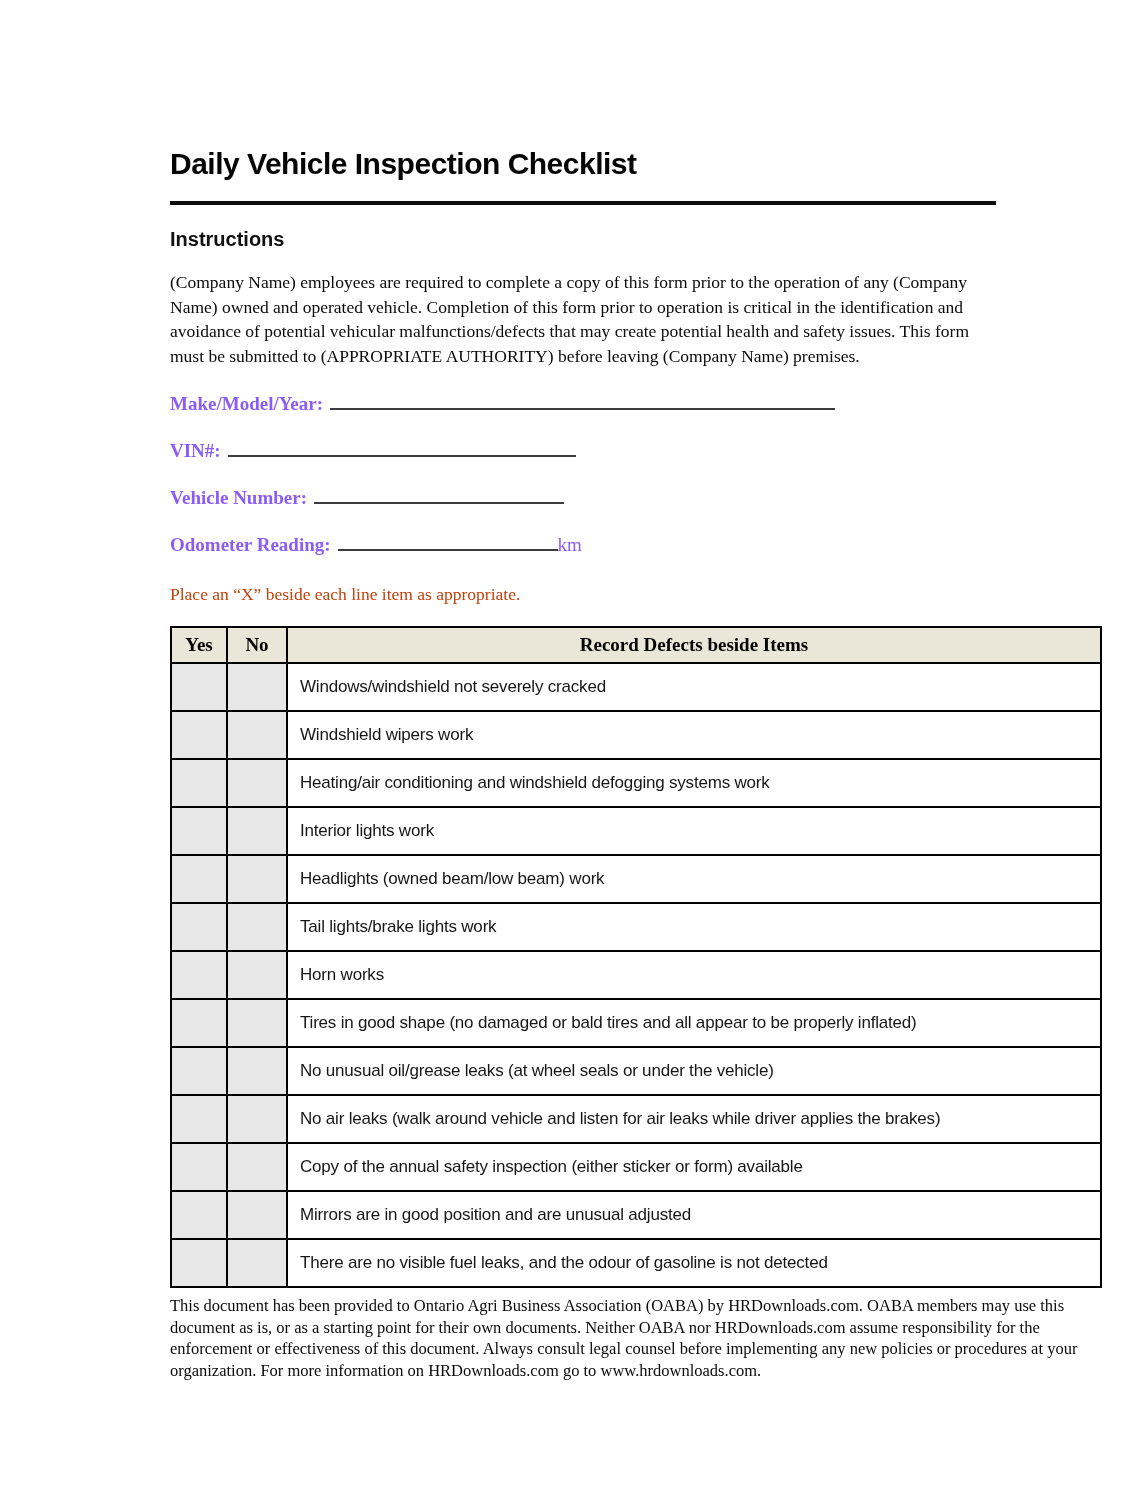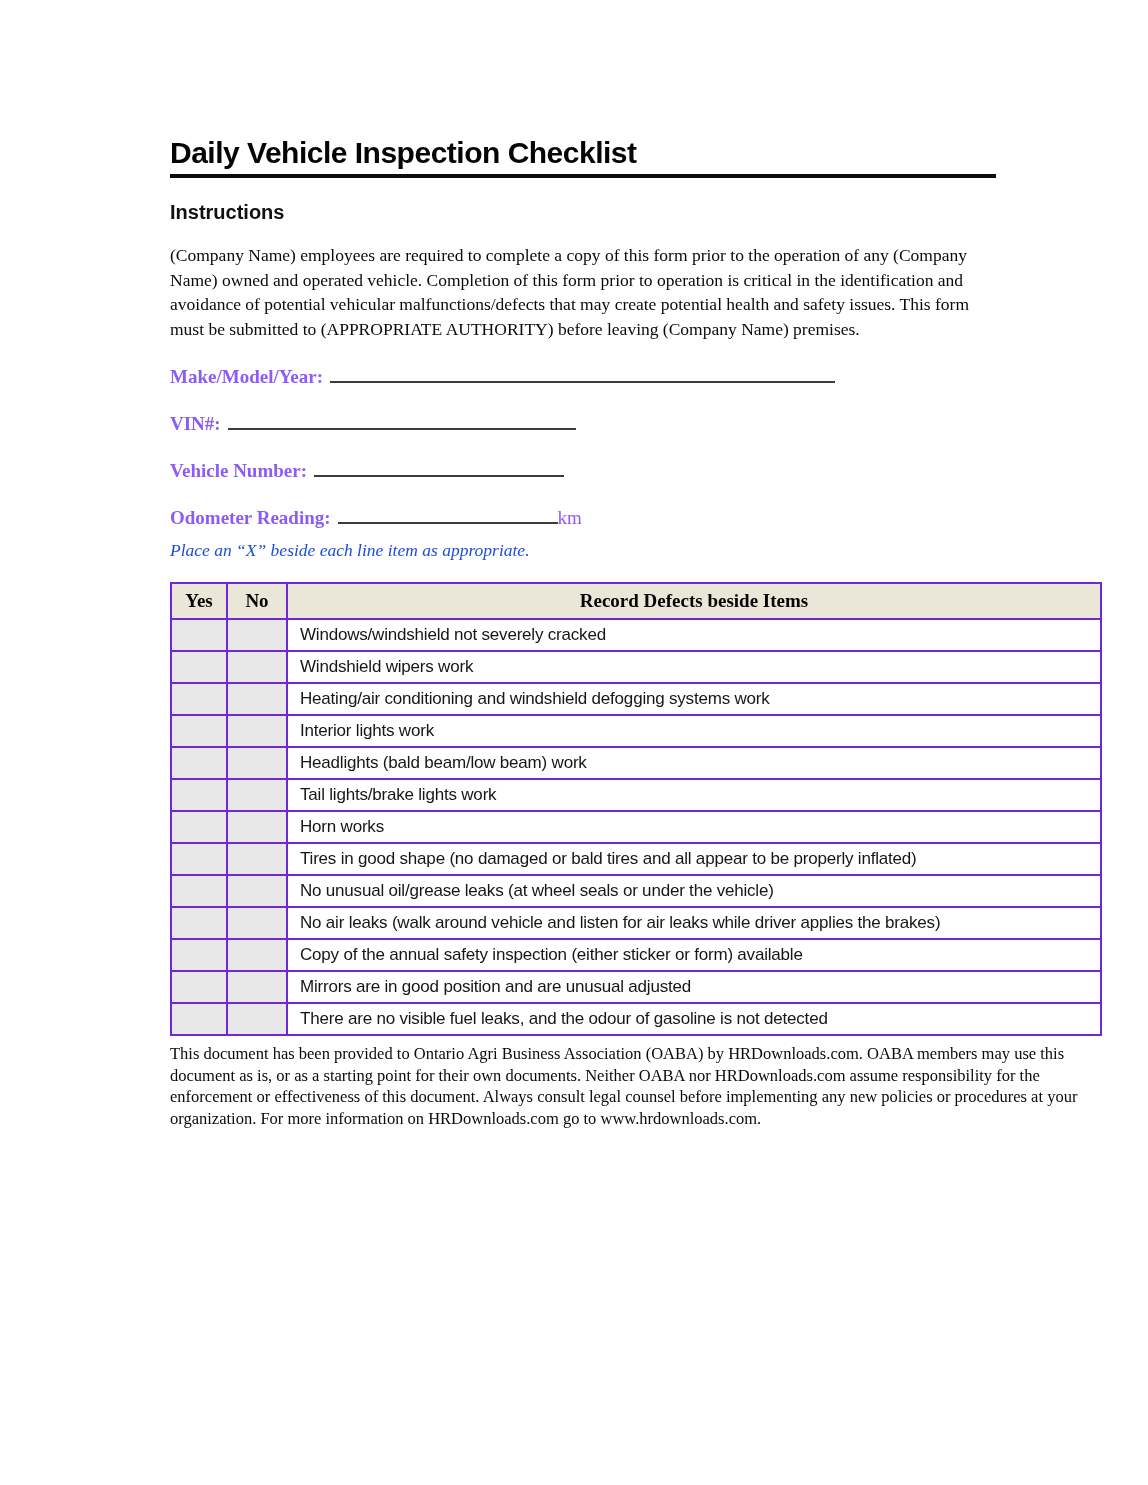--- a/index.html
+++ b/index.html
@@ -15,21 +15,22 @@
   .content {
     position: absolute;
     left: 170px;
     top: 136px;
     width: 932px;
   }
   
   .title-block {
     width: 826px;
     border-bottom: 4px solid #0d0d0d;
-    padding-bottom: 4px;
+    padding-bottom: 20px;
+    margin-top: 11px;
   }
   .doc-title {
     font-family: "Liberation Sans", sans-serif;
     font-weight: bold;
     font-size: 30px;
     line-height: 34px;
     letter-spacing: -0.5px;
     color: #050505;
   }
   
@@ -64,49 +65,48 @@
     margin-left: 7px;
     vertical-align: baseline;
   }
   .blank-w1 { width: 505px; }
   .blank-w2 { width: 250px; }
   .blank-w3 { width: 348px; }
   .blank-w4 { width: 220px; }
   .field-suffix { font-weight: normal; }
   
   .place-x {
-    margin-top: 10px;
+    margin-top: 27px;
     font-size: 17.5px;
     line-height: 22px;
-    color: #1d4ed8;
-    font-style: italic;
+    color: #c2410c;
   }
   
   table.checklist {
     margin-top: 21px;
     width: 932px;
     border-collapse: collapse;
     table-layout: fixed;
   }
   table.checklist th, table.checklist td {
-    border: 2px solid #6d28d9;
+    border: 2px solid #000000;
   }
   table.checklist th {
     background: #eae7d8;
     font-family: "Liberation Serif", serif;
     font-weight: bold;
     font-size: 19px;
     height: 36px;
     text-align: center;
     color: #050505;
   }
   th.col-yes { width: 56px; }
   th.col-no  { width: 60px; }
   th.col-items { text-align: left; }
-  table.checklist td { height: 32px; }
+  table.checklist td { height: 48px; }
   td.ans-cell { background: #e7e7e7; }
   td.item-cell {
     background: #ffffff;
     font-family: "Liberation Sans", sans-serif;
     font-size: 17px;
     color: #161616;
     padding-left: 12px;
     letter-spacing: -0.2px;
   }
   
@@ -174,21 +174,21 @@
         <td class="item-cell">Heating/air conditioning and windshield defogging systems work</td>
       </tr>
       <tr>
         <td class="ans-cell"></td>
         <td class="ans-cell"></td>
         <td class="item-cell">Interior lights work</td>
       </tr>
       <tr>
         <td class="ans-cell"></td>
         <td class="ans-cell"></td>
-        <td class="item-cell">Headlights (bald beam/low beam) work</td>
+        <td class="item-cell">Headlights (owned beam/low beam) work</td>
       </tr>
       <tr>
         <td class="ans-cell"></td>
         <td class="ans-cell"></td>
         <td class="item-cell">Tail lights/brake lights work</td>
       </tr>
       <tr>
         <td class="ans-cell"></td>
         <td class="ans-cell"></td>
         <td class="item-cell">Horn works</td>

